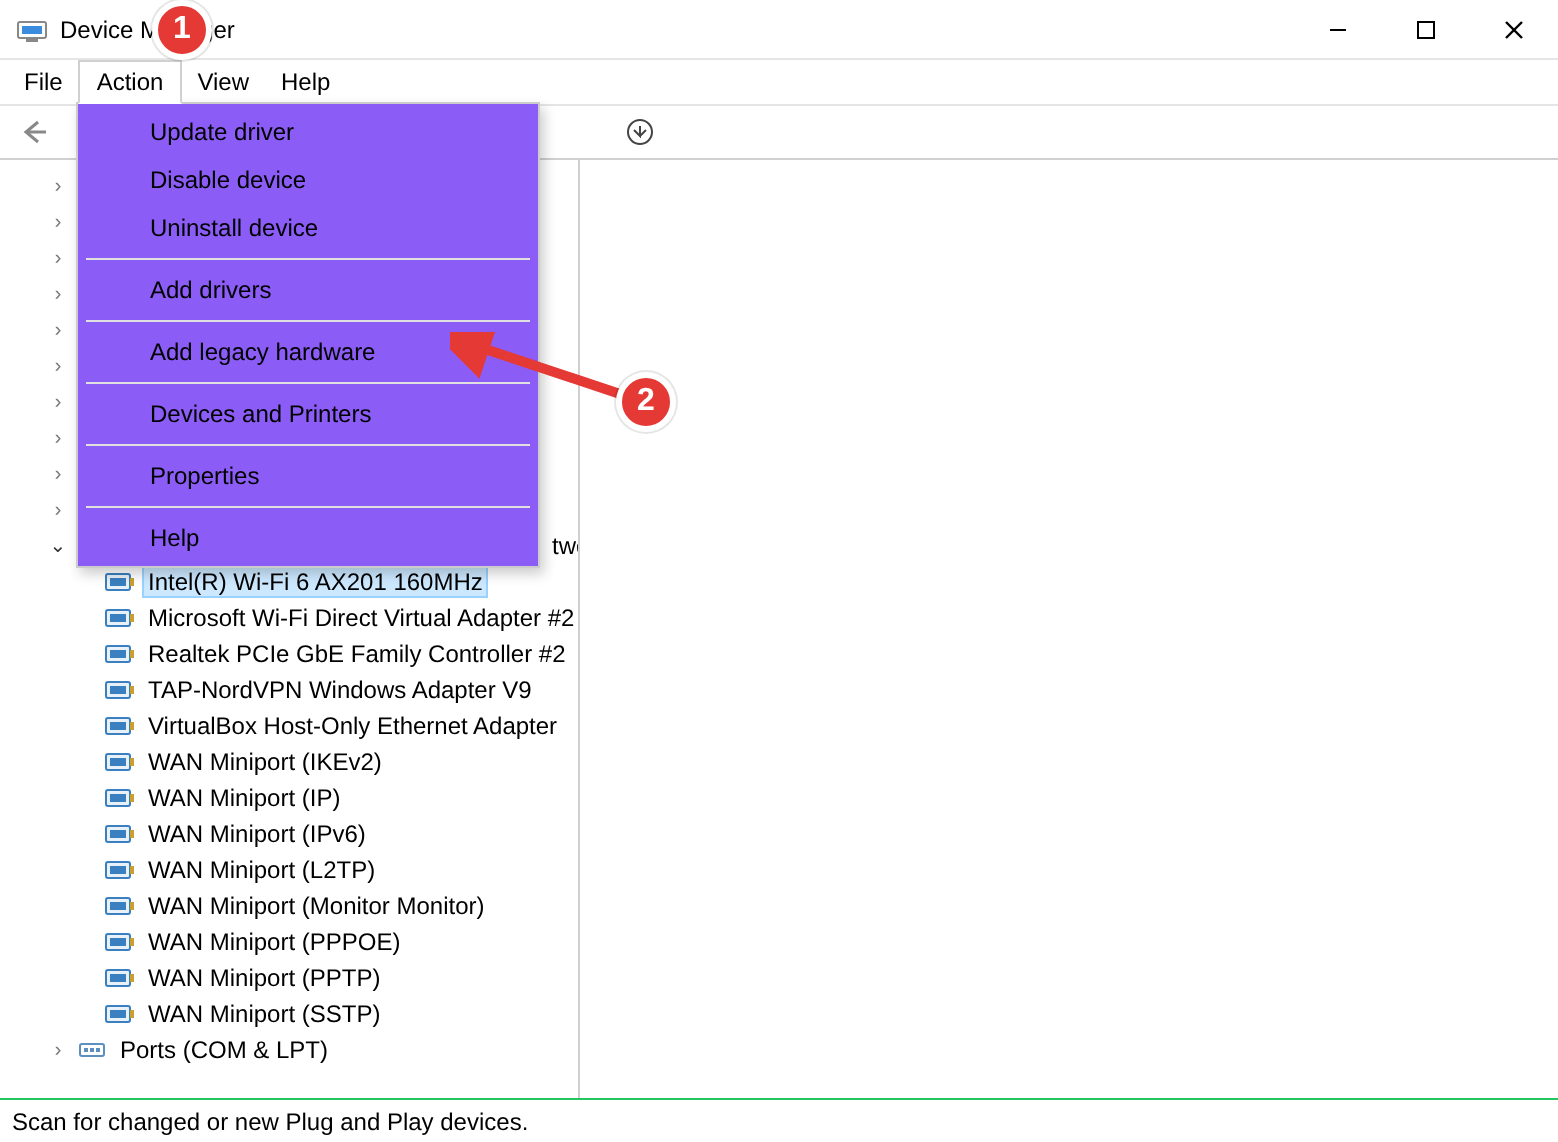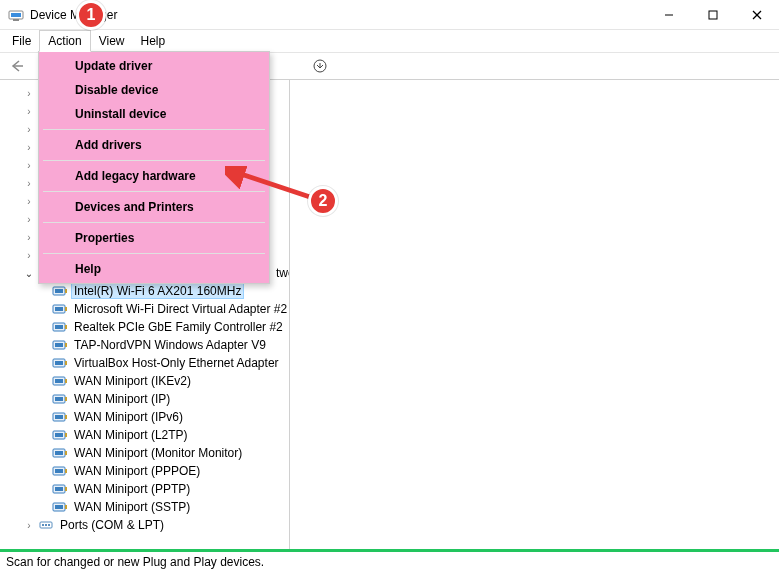--- a/index.html
+++ b/index.html
@@ -96,36 +96,35 @@
     flex: 0 0 10px;
   }
   .adapter-icon { width: 16px; height: 14px; flex: 0 0 16px; }
   .tree-label { padding: 0 2px; }
   .tree-label.selected {
     background: #cce8ff;
     outline: 1px solid #99d1ff;
   }
   .statusbar {
     height: 22px;
-    border-top: 3px solid #22c55e;
+    border-top: 1px solid #22c55e;
     display: flex; align-items: center;
     padding: 0 6px;
   }
   
   .dropdown {
     position: absolute;
     left: 38px;
     top: 51px;
     width: 232px;
-    background: #f9a8d4;
+    background: #8b5cf6;
     border: 1px solid #ccc;
     box-shadow: 2px 3px 6px rgba(0,0,0,0.2);
     z-index: 20;
     padding: 2px;
-    font-weight: bold;
   }
   .dd-item {
     padding: 5px 10px 5px 34px;
     cursor: default;
   }
   .dd-item.hover {
     background: #eef5fb;
     outline: 1px solid #cfe5f7;
     outline-offset: -1px;
   }

